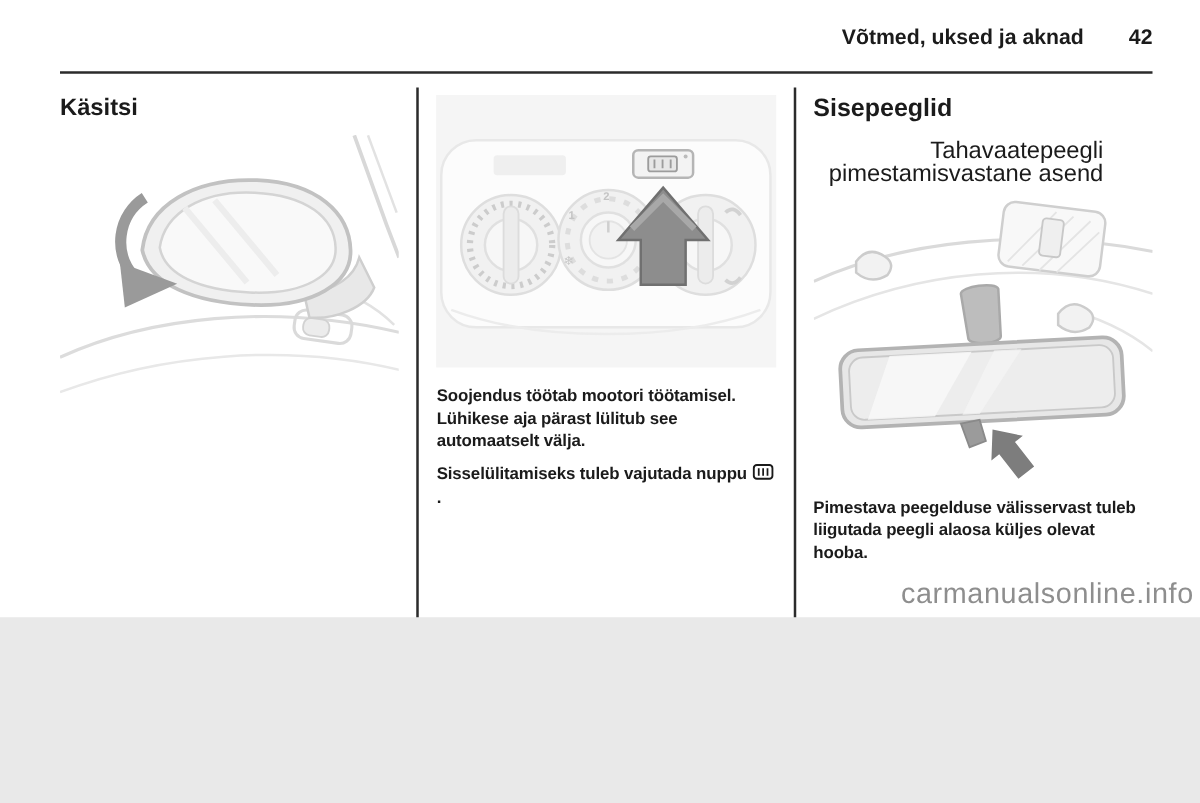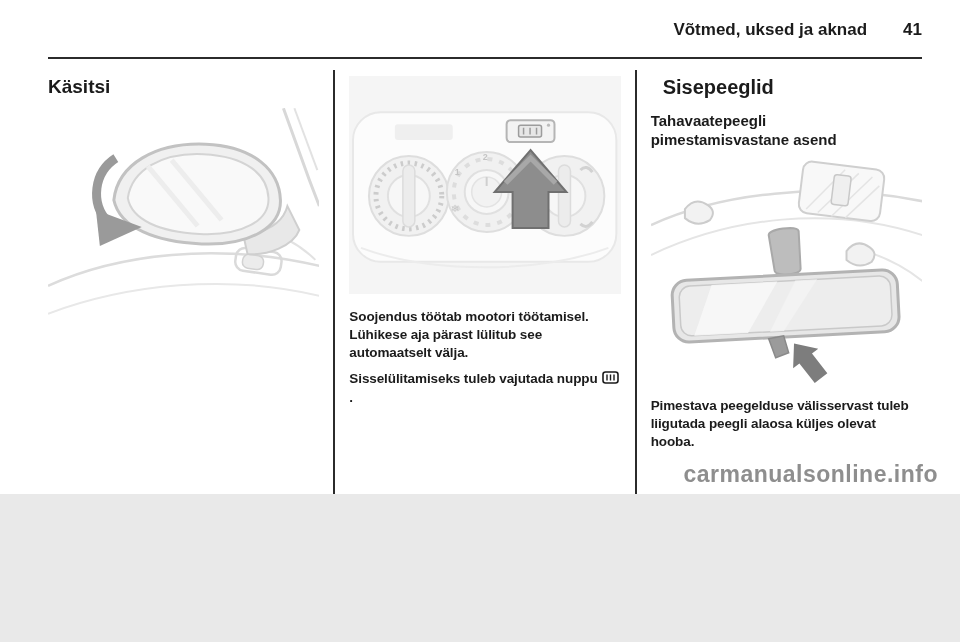--- a/index.html
+++ b/index.html
@@ -11,38 +11,38 @@
   .header{position:absolute;top:20px;left:48px;width:874px;
     display:flex;justify-content:flex-end;align-items:baseline;gap:36px;}
   .header-title{font-size:17px;font-weight:700;}
   .page-num{font-size:17px;font-weight:700;}
   .header-rule{position:absolute;top:57px;left:48px;width:874px;height:0;
     border-top:2px solid #2b2b2b;}
   .columns{position:absolute;top:70px;left:48px;width:874px;height:540px;display:flex;}
   .col{flex:1;min-width:0;padding-top:6px;}
   .vdiv{width:2px;background:#2b2b2b;margin:0 14px;align-self:stretch;}
   .col-heading{font-size:19px;font-weight:700;margin:0 0 10px;}
-  .big-heading{font-size:20px;font-weight:700;margin:0 12px 12px;}
-  .sub-heading{font-size:15px;font-weight:700;line-height:19px;margin:0 0 10px;max-width:232px;}
+  .big-heading{font-size:20px;font-weight:700;margin:0 0 12px;}
+  .sub-heading{font-size:19px;font-weight:400;line-height:19px;margin:0 0 10px;max-width:232px;text-align:right;}
   .figure{width:100%;height:218px;margin:0 0 14px;background:#fff;}
   .figure.tall{height:226px;margin-bottom:12px;}
   .figure svg{width:100%;height:100%;display:block;}
   .body-text{font-size:13.5px;font-weight:700;line-height:18px;margin:0 0 8px;letter-spacing:-0.1px;}
   .rw-icon{display:inline-block;vertical-align:-1px;margin:0 1px;}
-  .watermark{position:absolute;right:22px;bottom:6px;font-size:23px;font-weight:700;
+  .watermark{position:absolute;right:5px;bottom:6px;font-size:23px;font-weight:400;
     color:#8e8e8e;letter-spacing:0.5px;}
 </style>
 </head>
 <body>
 
 <div class="page">
 
   <div class="header">
     <span class="header-title">Võtmed, uksed ja aknad</span>
-    <span class="page-num">41</span>
+    <span class="page-num">42</span>
   </div>
   <div class="header-rule"></div>
 
   <div class="columns">
 
     <div class="col">
       <h3 class="col-heading">Käsitsi</h3>
       <div class="figure">
         <svg viewBox="0 0 272 218">
 

